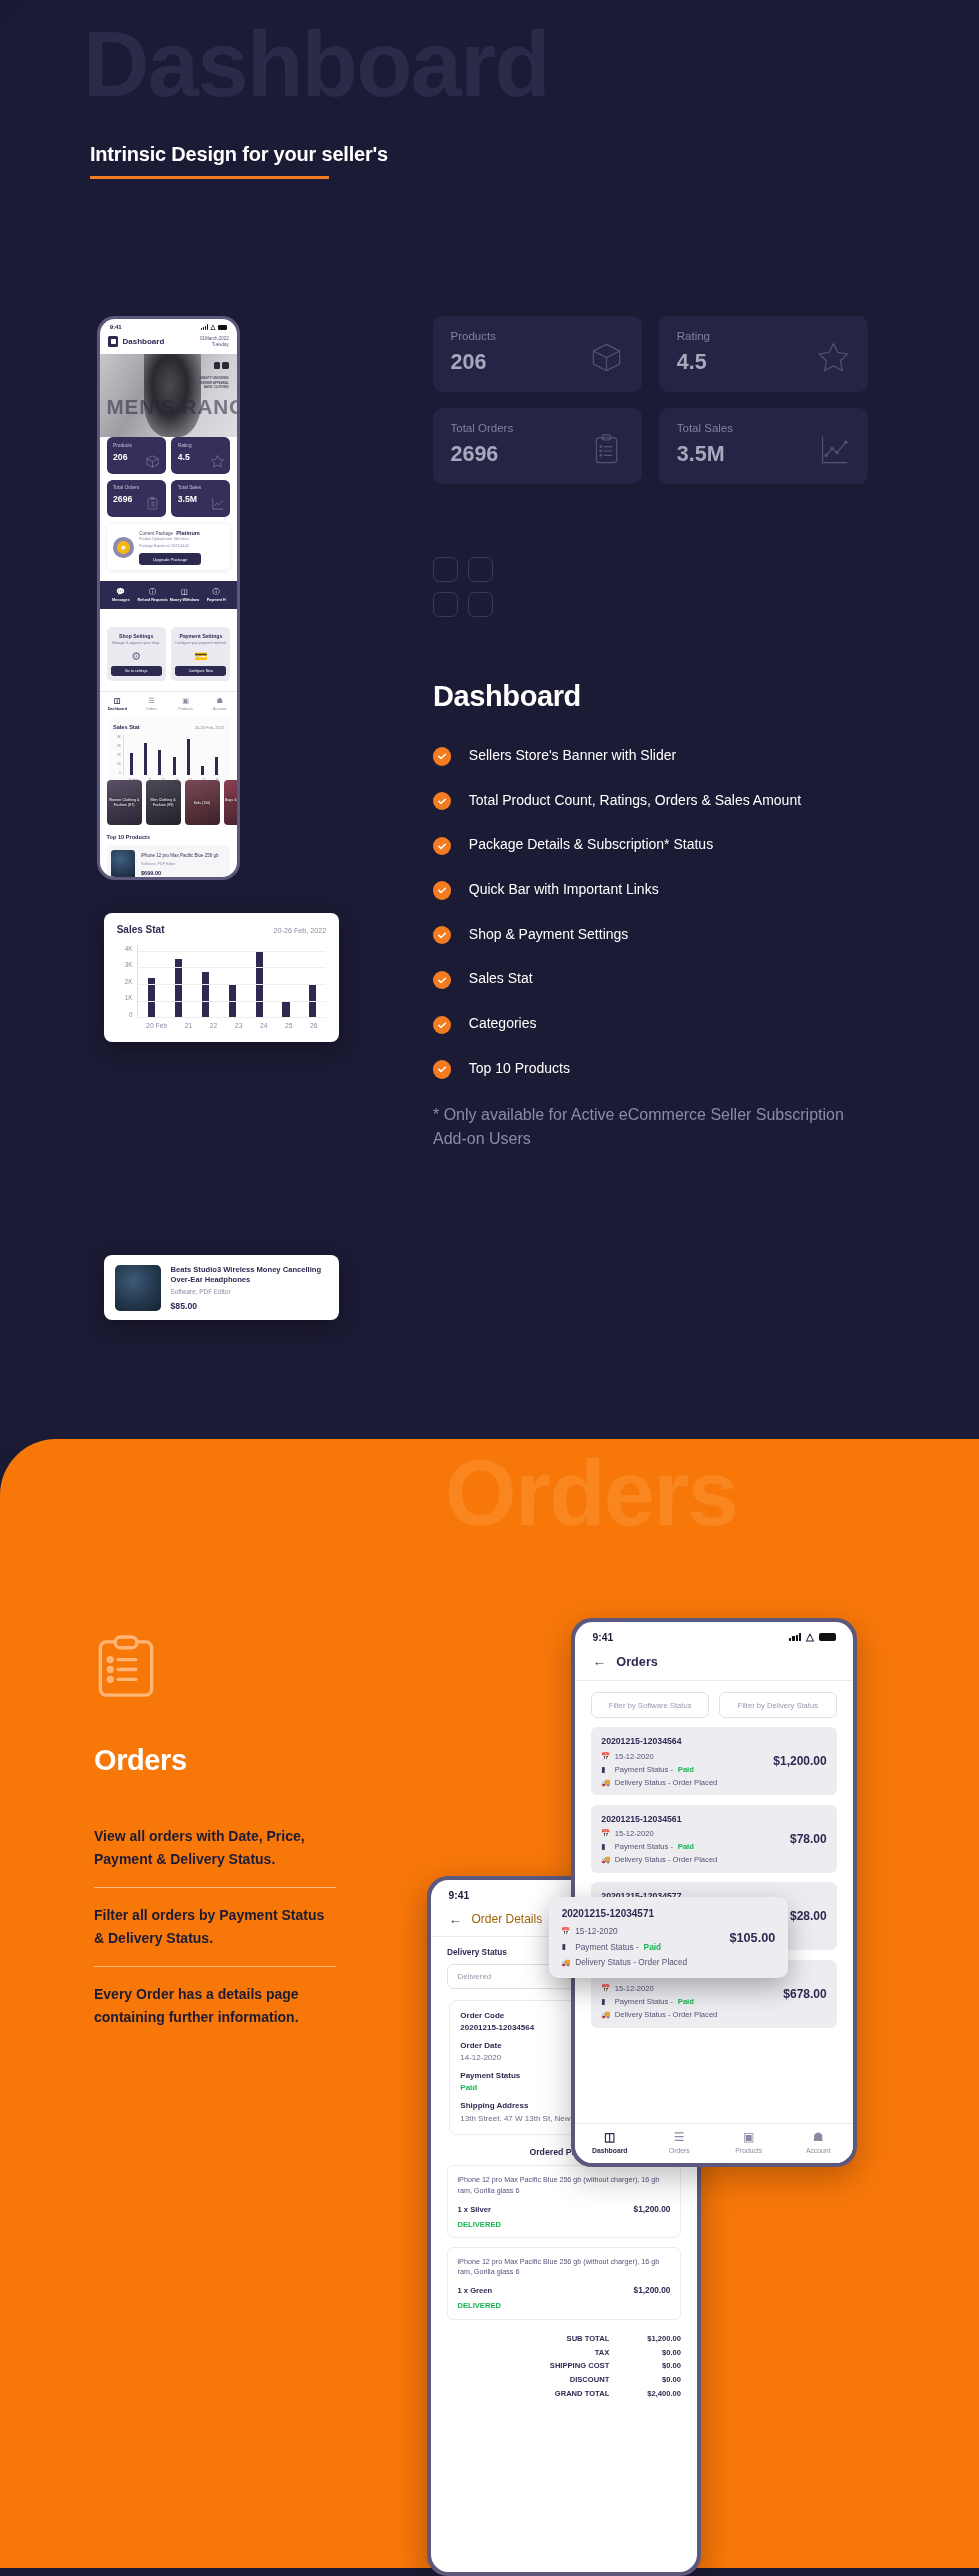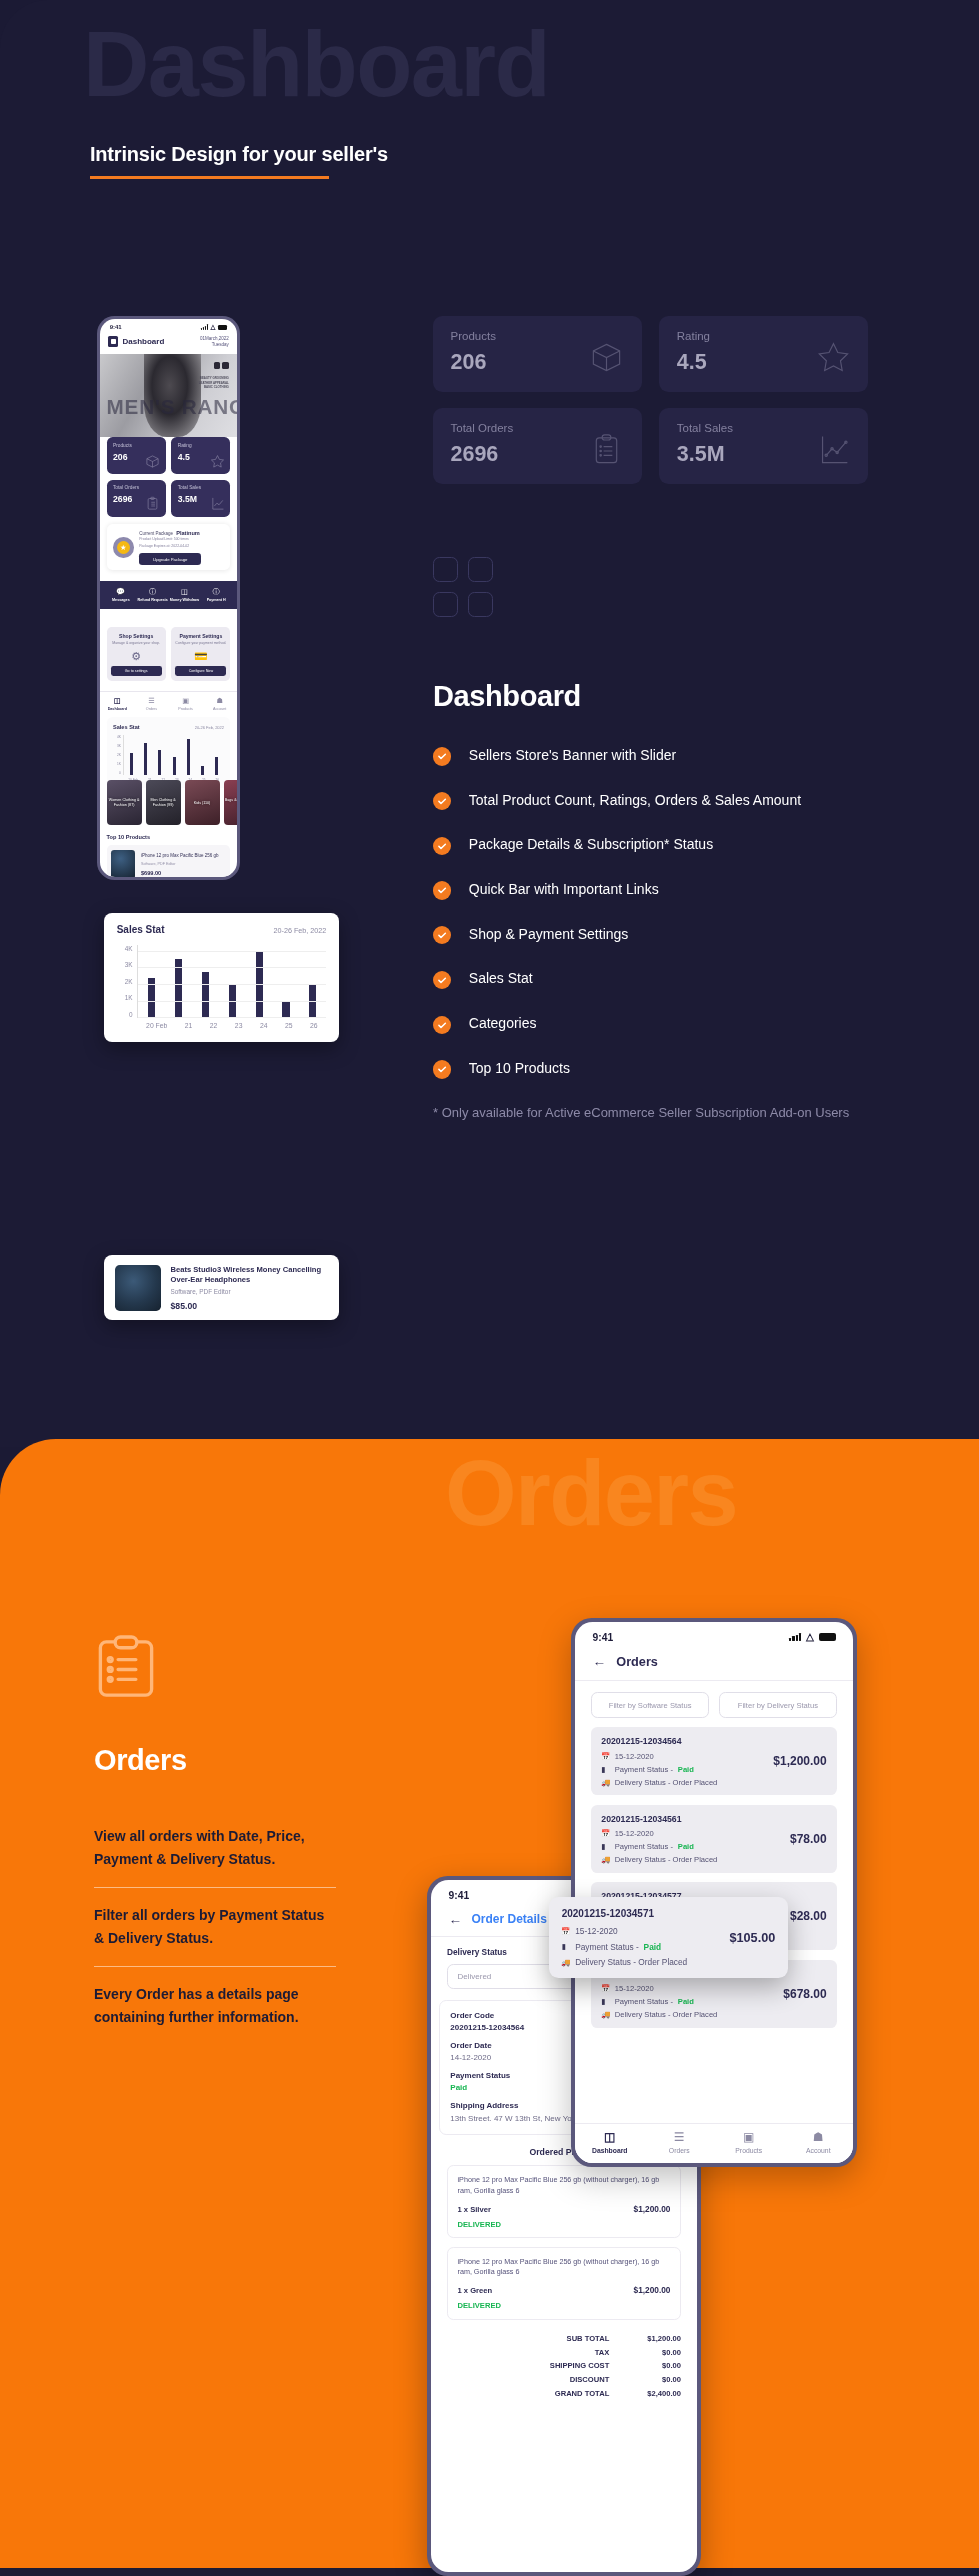--- a/index.html
+++ b/index.html
@@ -94,21 +94,21 @@
   .feat-check {
     flex: none;
     width: 18.3px; height: 18.3px; border-radius: 50%;
     background: #f47b20;
     display: flex; align-items: center; justify-content: center;
     margin-top: 2.4px;
   }
   .feat-check svg { width: 10.3px; height: 10.3px; }
   .feat-text { color: #fff; font-size: 14px; line-height: 1.45; }
   .footnote {
-    color: #8d8aa8; font-size: 13px; line-height: 1.5;
+    color: #8d8aa8; font-size: 16px; line-height: 1.5;
     margin-top: 0;
   }
 
   
   .phone-dash {
     position: absolute;
     left: 97px; top: 316px;
     width: 143px; height: 564px;
     background: #5b587c;
     border-radius: 17.5px;
@@ -387,29 +387,29 @@
   
   .phone-details {
     position: absolute; left: 427px; top: 1876px;
     width: 274px; height: 700px;
     background: #5b587c; border-radius: 20.7px; padding: 4px;
     box-shadow: 0 11px 32px rgba(0,0,0,.3);
     z-index: 3;
   }
   .phone-details-inner { background: #fff; width: 100%; height: 100%; border-radius: 17.5px; overflow: hidden; position: relative; }
   .pd-head { display: flex; align-items: center; gap: 9.5px; padding: 6.4px 17.5px 9.5px; border-bottom: 0.8px solid #eceaf1; }
-  .pd-head .t { font-size: 12px; font-weight: bold; color: #3b82f6; text-align: right; }
+  .pd-head .t { font-size: 12px; font-weight: normal; color: #a16207; text-align: right; }
   .pd-sec { padding: 10.3px 16px 0; }
   .pd-lab { font-size: 8.3px; font-weight: bold; color: #2d2a52; }
   .pd-select {
     border: 0.8px solid #e0dee8; border-radius: 6.4px; margin-top: 6.4px;
     padding: 7.2px 9.5px; font-size: 8px; color: #9b98ad;
   }
   .pd-card {
-    margin: 11px 8px 0; border: 0.8px solid #eceaf1; border-radius: 7.2px; padding: 9.5px 10.3px;
+    margin: 11px 18px 0; border: 0.8px solid #eceaf1; border-radius: 7.2px; padding: 9.5px 10.3px;
   }
   .pd-k { font-size: 8px; font-weight: bold; color: #2d2a52; margin-top: 7.2px; }
   .pd-k:first-child { margin-top: 0; }
   .pd-v { font-size: 8px; color: #6f6c89; margin-top: 2.4px; line-height: 1.45; }
   .pd-v.paid { color: #18b552; font-weight: bold; }
   .pd-oph { text-align: center; font-size: 8.7px; font-weight: bold; color: #2d2a52; margin: 12.7px 0 8px; }
   .pd-prod { margin: 0 16px 8.7px; border: 0.8px solid #eceaf1; border-radius: 6.4px; padding: 8.7px 9.5px; }
   .pd-prod .nm { font-size: 7.2px; color: #55527a; line-height: 1.5; }
   .pd-prod .rowx { display: flex; justify-content: space-between; align-items: baseline; margin-top: 7.2px; }
   .pd-prod .qty { font-size: 7.6px; font-weight: bold; color: #2d2a52; }

